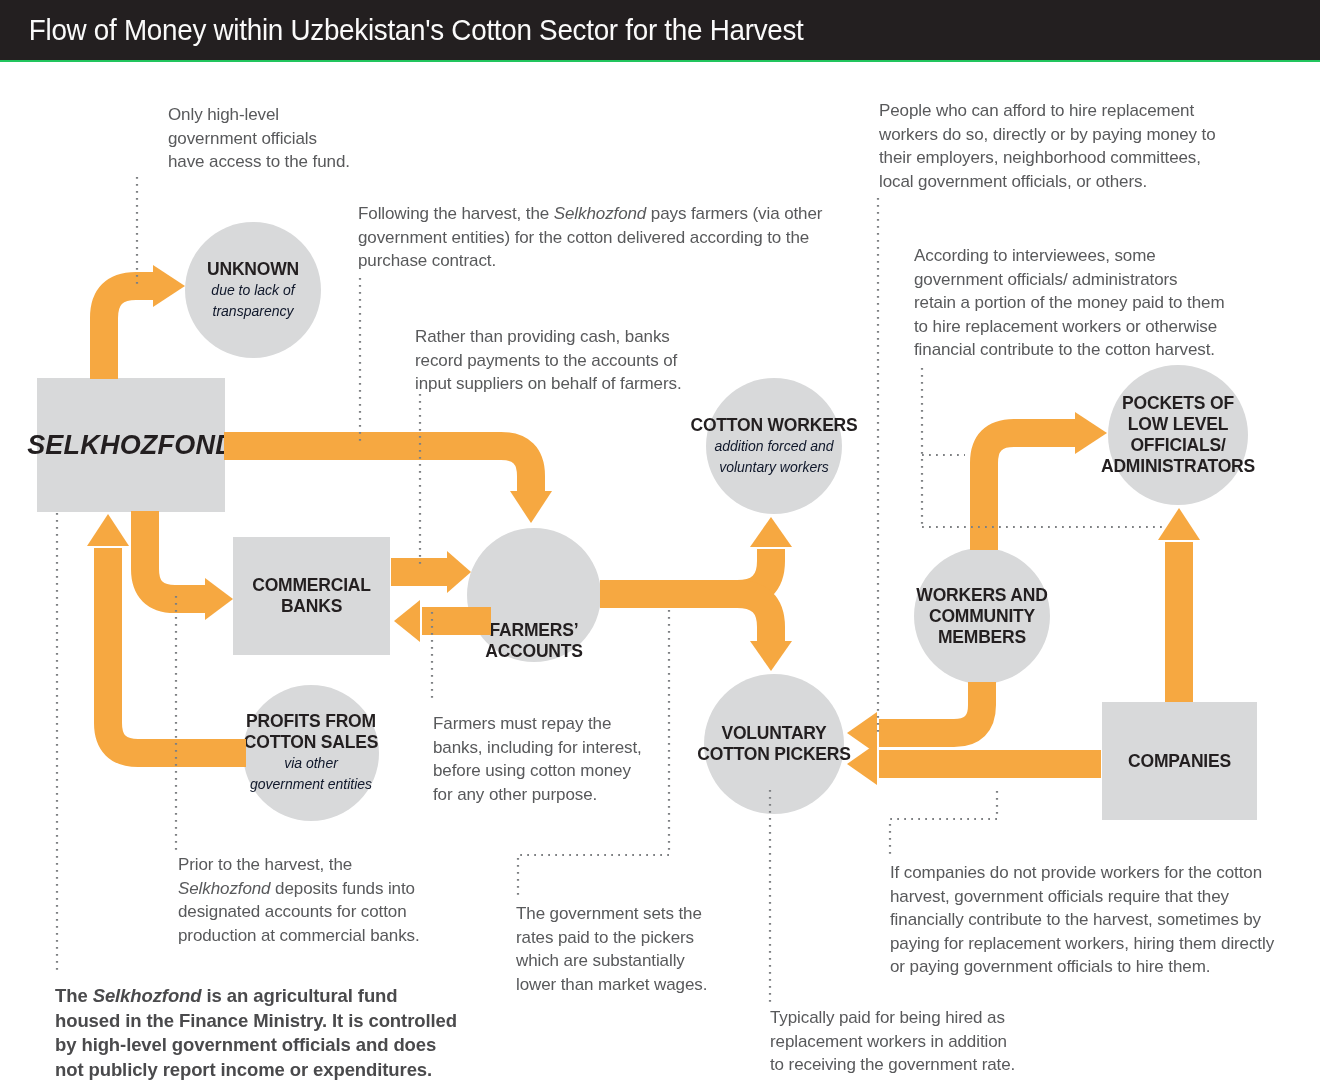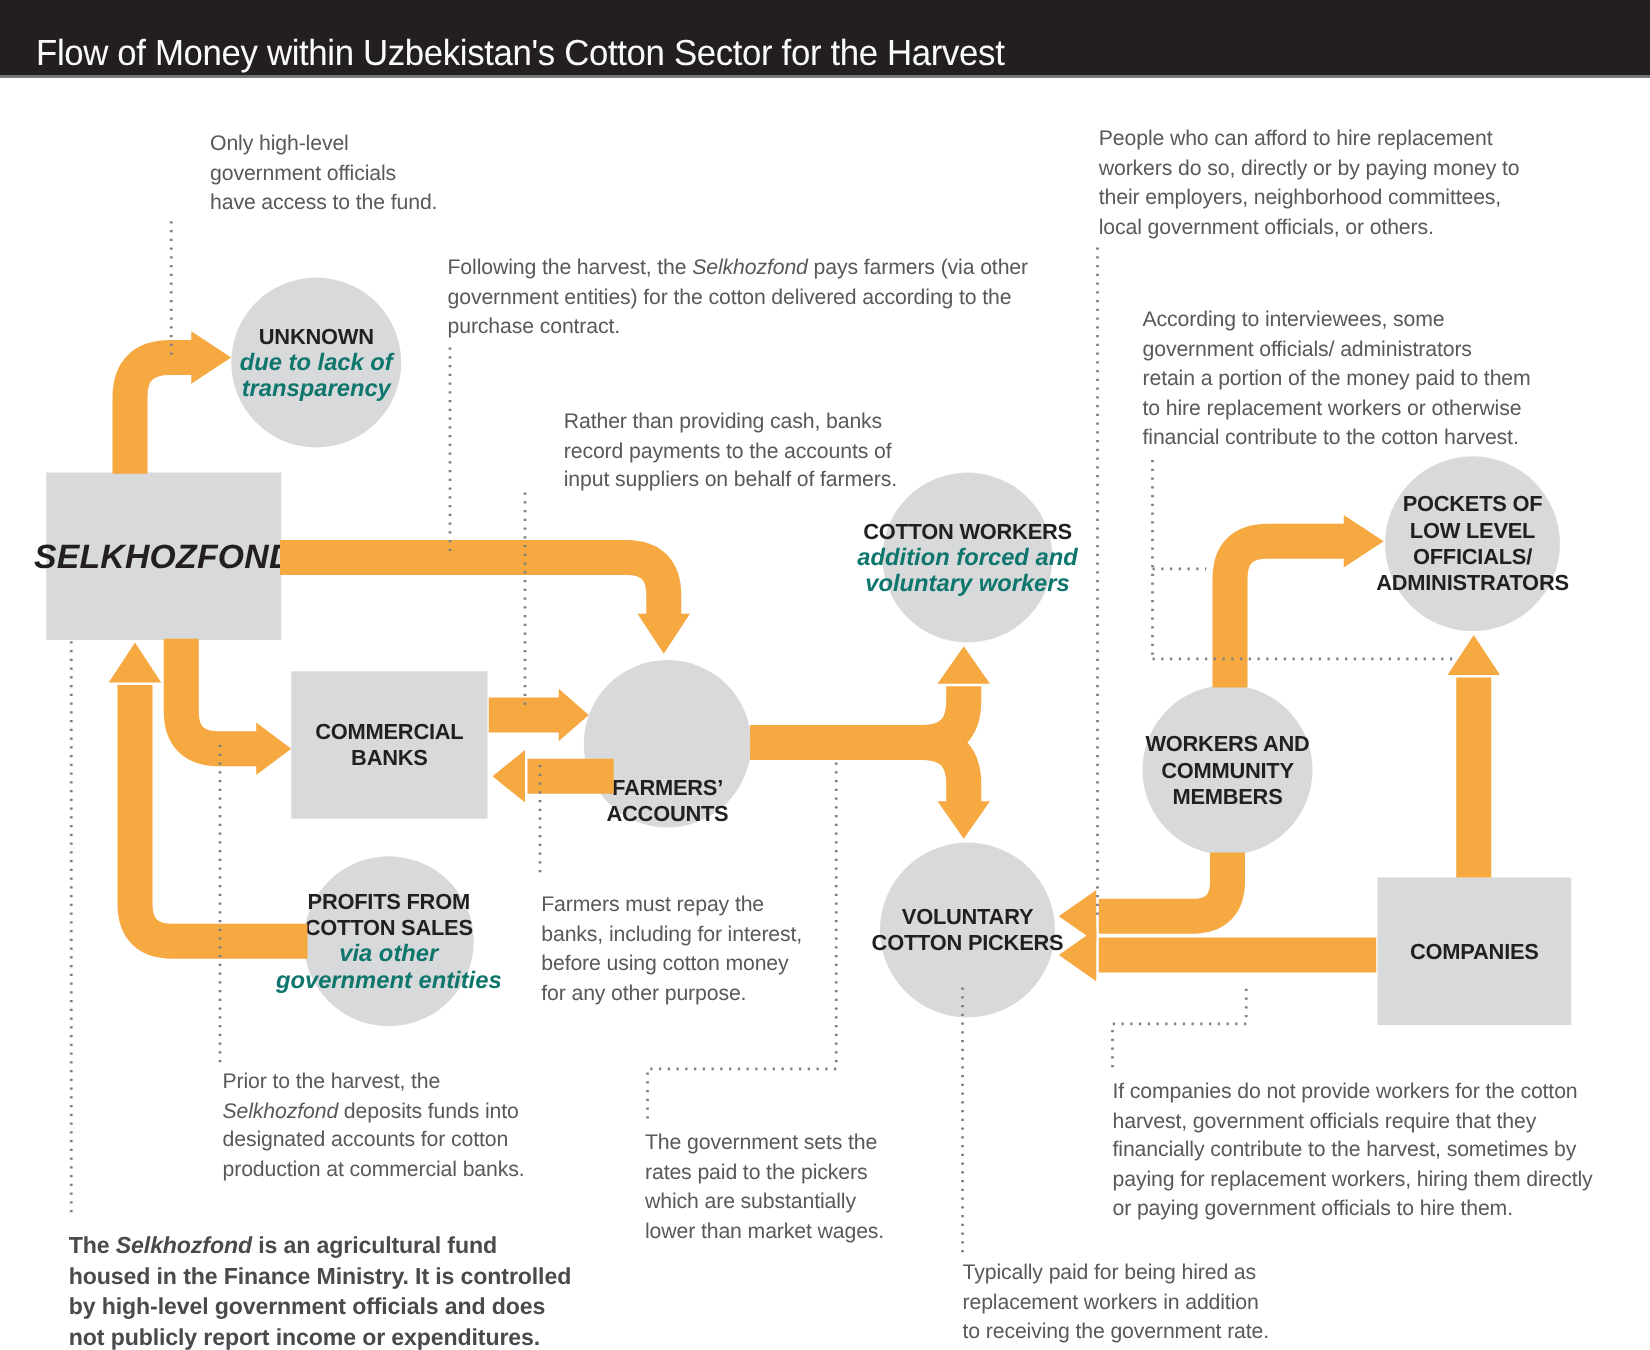--- a/index.html
+++ b/index.html
@@ -8,38 +8,38 @@
     --text-gray:#58595B;
     --bar:#231F20;
     --ink:#231F20;
   }
   html,body{margin:0;padding:0;background:#fff;}
   body{font-family:"Liberation Sans","DejaVu Sans",sans-serif;}
   #stage{position:relative;width:1320px;height:1080px;overflow:hidden;background:#fff;}
 
   
   #titlebar{position:absolute;left:0;top:0;width:1320px;height:60px;background:var(--bar);
-    display:flex;align-items:flex-end;border-bottom:2px solid #737373;}
+    display:flex;align-items:center;border-bottom:2px solid #22c55e;}
   #titlebar .t{color:#fafafa;font-size:29px;letter-spacing:-0.3px;padding-left:30px;font-weight:400;
     transform:scaleX(.96);transform-origin:left center;white-space:nowrap;}
 
   
   svg.layer{position:absolute;left:0;top:0;z-index:3;pointer-events:none;}
   .flow{stroke:var(--orange);stroke-width:28;fill:none;}
   .head{fill:var(--orange);stroke:none;}
   .dot{stroke:#7E8083;stroke-width:2.2;fill:none;stroke-dasharray:1.8 5.2;}
 
   
   .node{position:absolute;background:var(--node-gray);display:flex;align-items:center;justify-content:center;
     flex-direction:column;z-index:2;}
   .node.circle{border-radius:50%;}
   .nlabel{white-space:pre-line;text-align:center;font-weight:700;font-size:17.5px;line-height:21px;
     color:var(--ink);width:max-content;letter-spacing:-0.2px;}
-  .nsub{white-space:pre-line;text-align:center;font-style:italic;font-weight:700;font-size:19px;
-    line-height:21px;color:#0f766e;width:max-content;}
+  .nsub{white-space:pre-line;text-align:center;font-style:italic;font-weight:400;font-size:14px;
+    line-height:21px;color:#0f172a;width:max-content;}
   #node-selkhozfond .nlabel{font-size:27px;font-style:italic;letter-spacing:0.2px;}
 
   
   .ann{position:absolute;z-index:4;color:var(--text-gray);font-size:17px;line-height:23.5px;
     white-space:pre-line;letter-spacing:-0.1px;}
   .ann i{font-style:italic;}
   .ann.bold{font-weight:700;color:#4a4a4c;font-size:18.5px;line-height:24.5px;}
 </style>
 </head>
 <body>
@@ -171,21 +171,21 @@
   </svg>
 
   <div class="ann" style="left:135px;top:103px;margin-left:33px;">Only high-level
 government officials
 have access to the fund.</div>
 
   <div class="ann" style="left:358px;top:202px;"><span>Following the harvest, the </span><i>Selkhozfond</i><span> pays farmers (via other
 government entities) for the cotton delivered according to the
 purchase contract.</span></div>
 
-  <div class="ann" style="left:415px;top:325px;margin-left:36px;">Rather than providing cash, banks
+  <div class="ann" style="left:415px;top:325px;">Rather than providing cash, banks
 record payments to the accounts of
 input suppliers on behalf of farmers.</div>
 
   <div class="ann" style="left:879px;top:99px;">People who can afford to hire replacement
 workers do so, directly or by paying money to
 their employers, neighborhood committees,
 local government officials, or others.</div>
 
   <div class="ann" style="left:914px;top:228px;margin-top:16px;">According to interviewees, some
 government officials/ administrators

